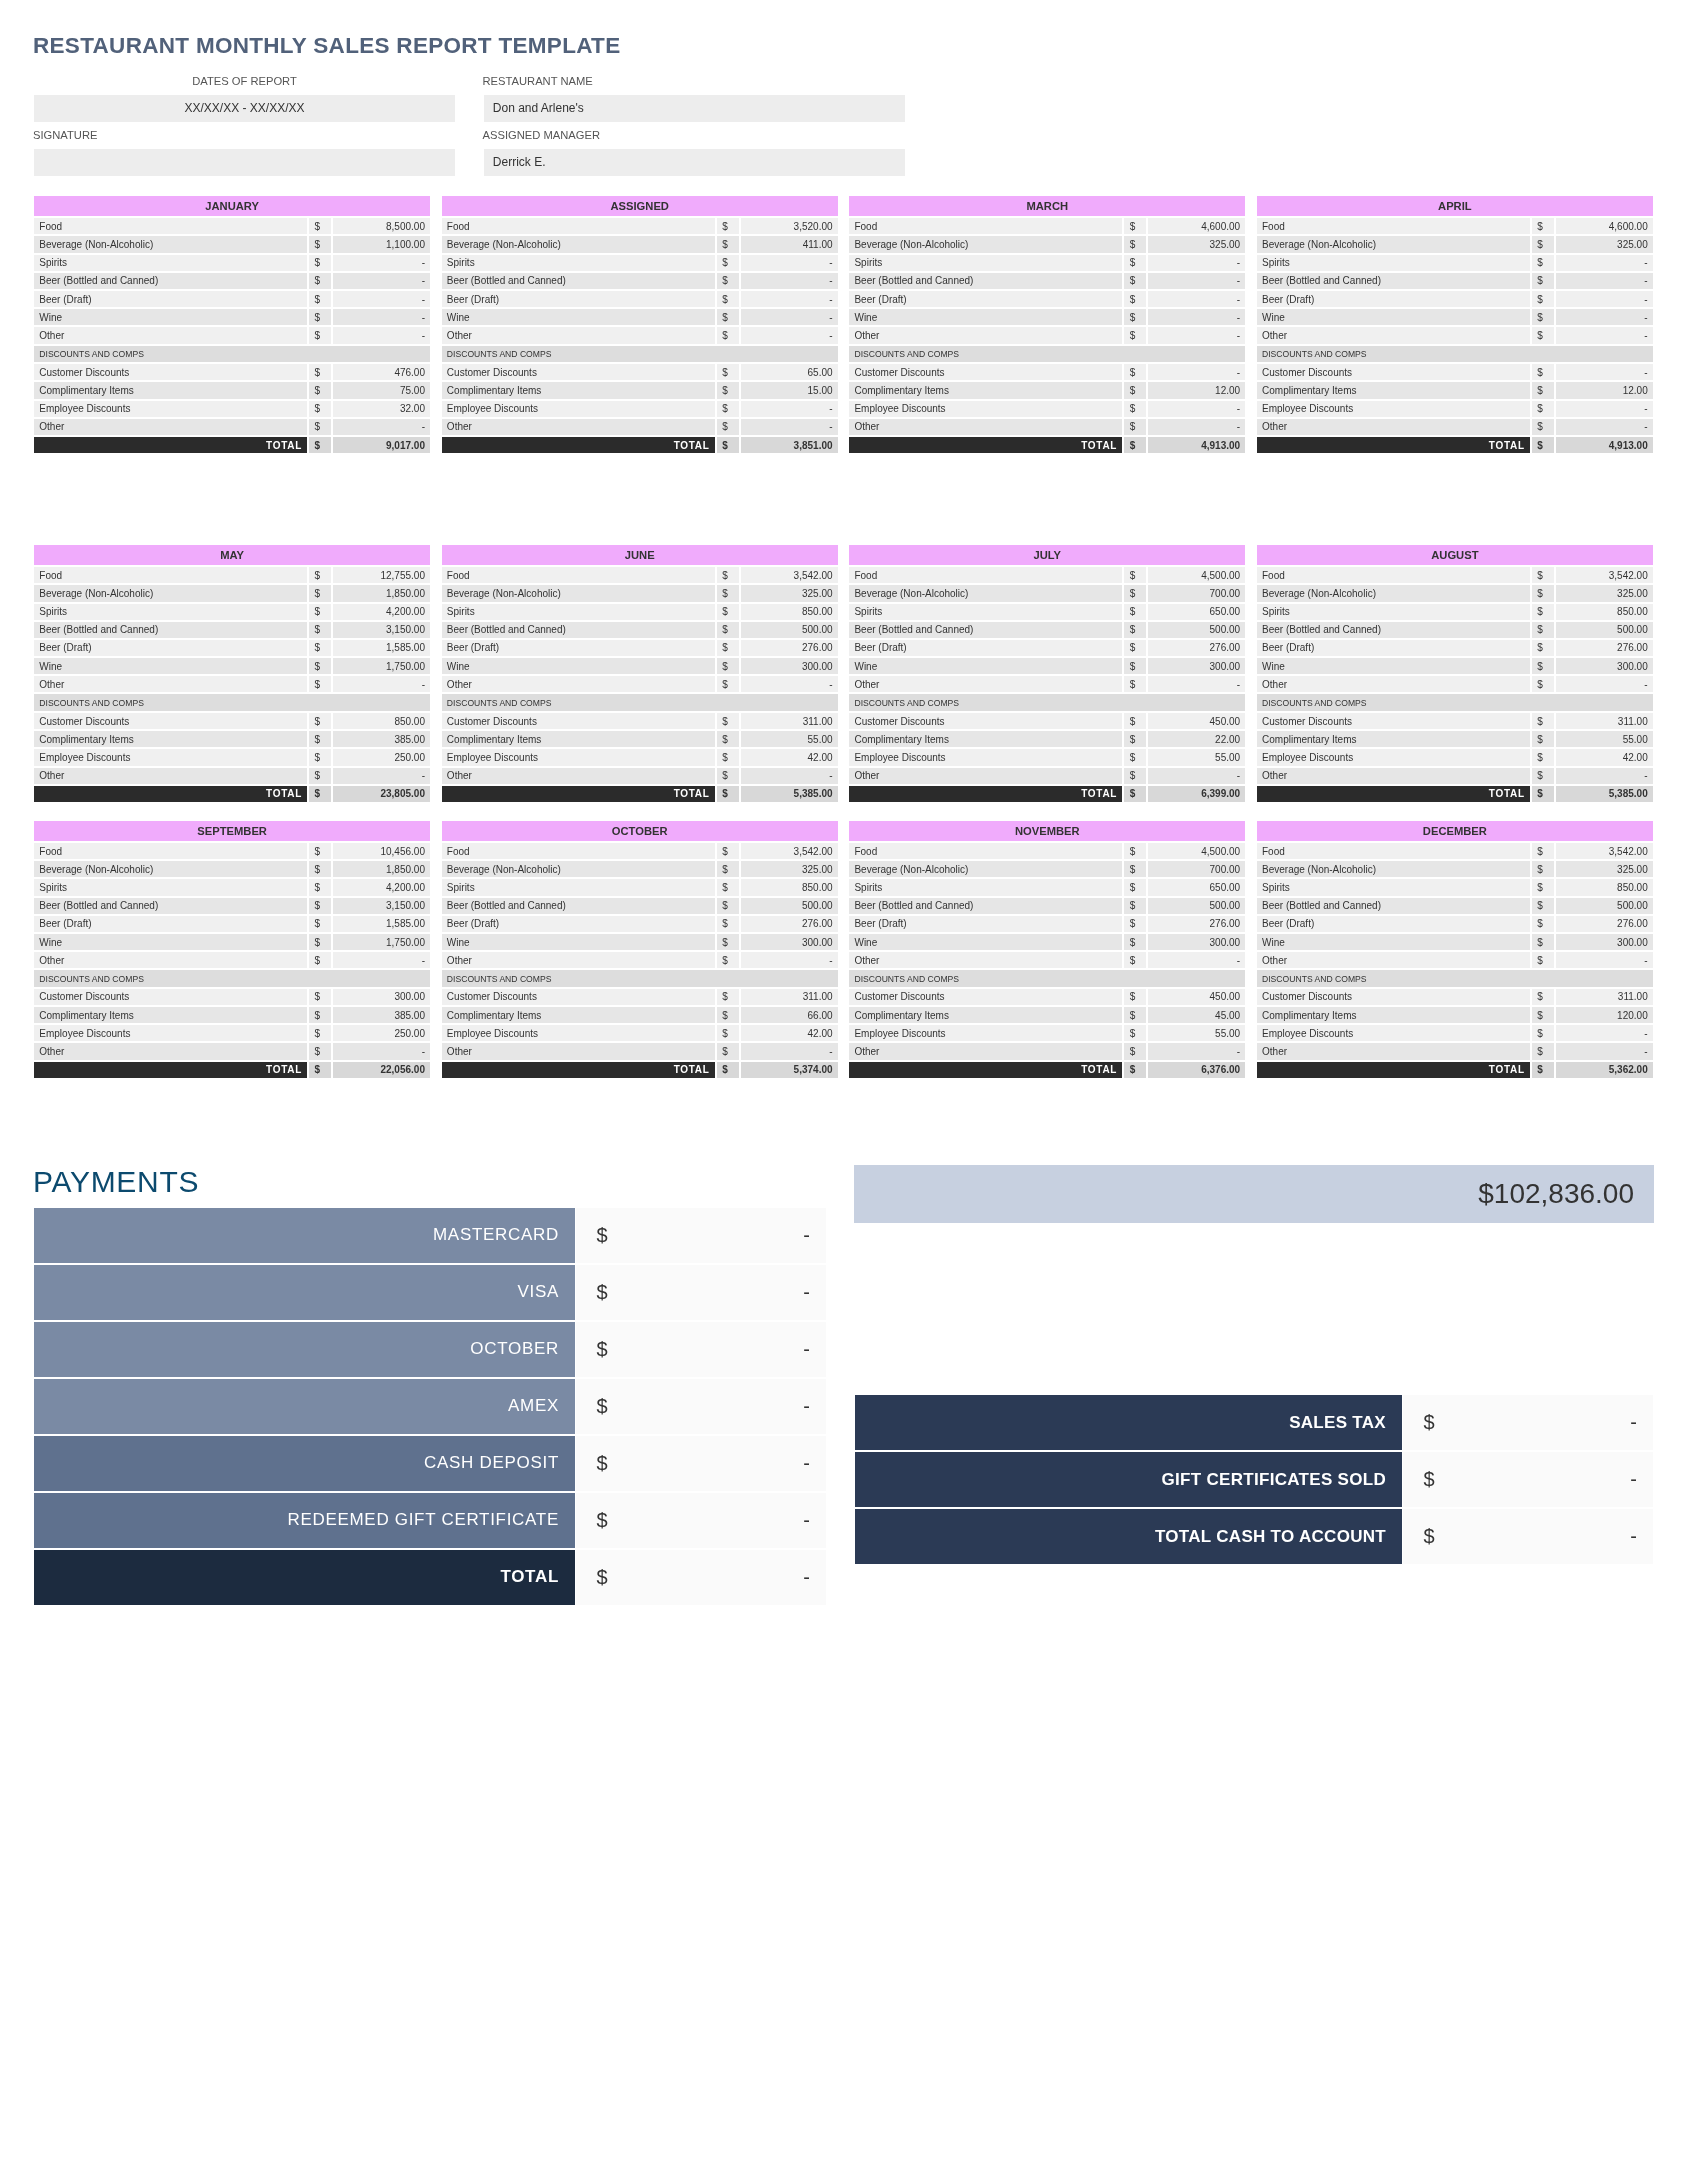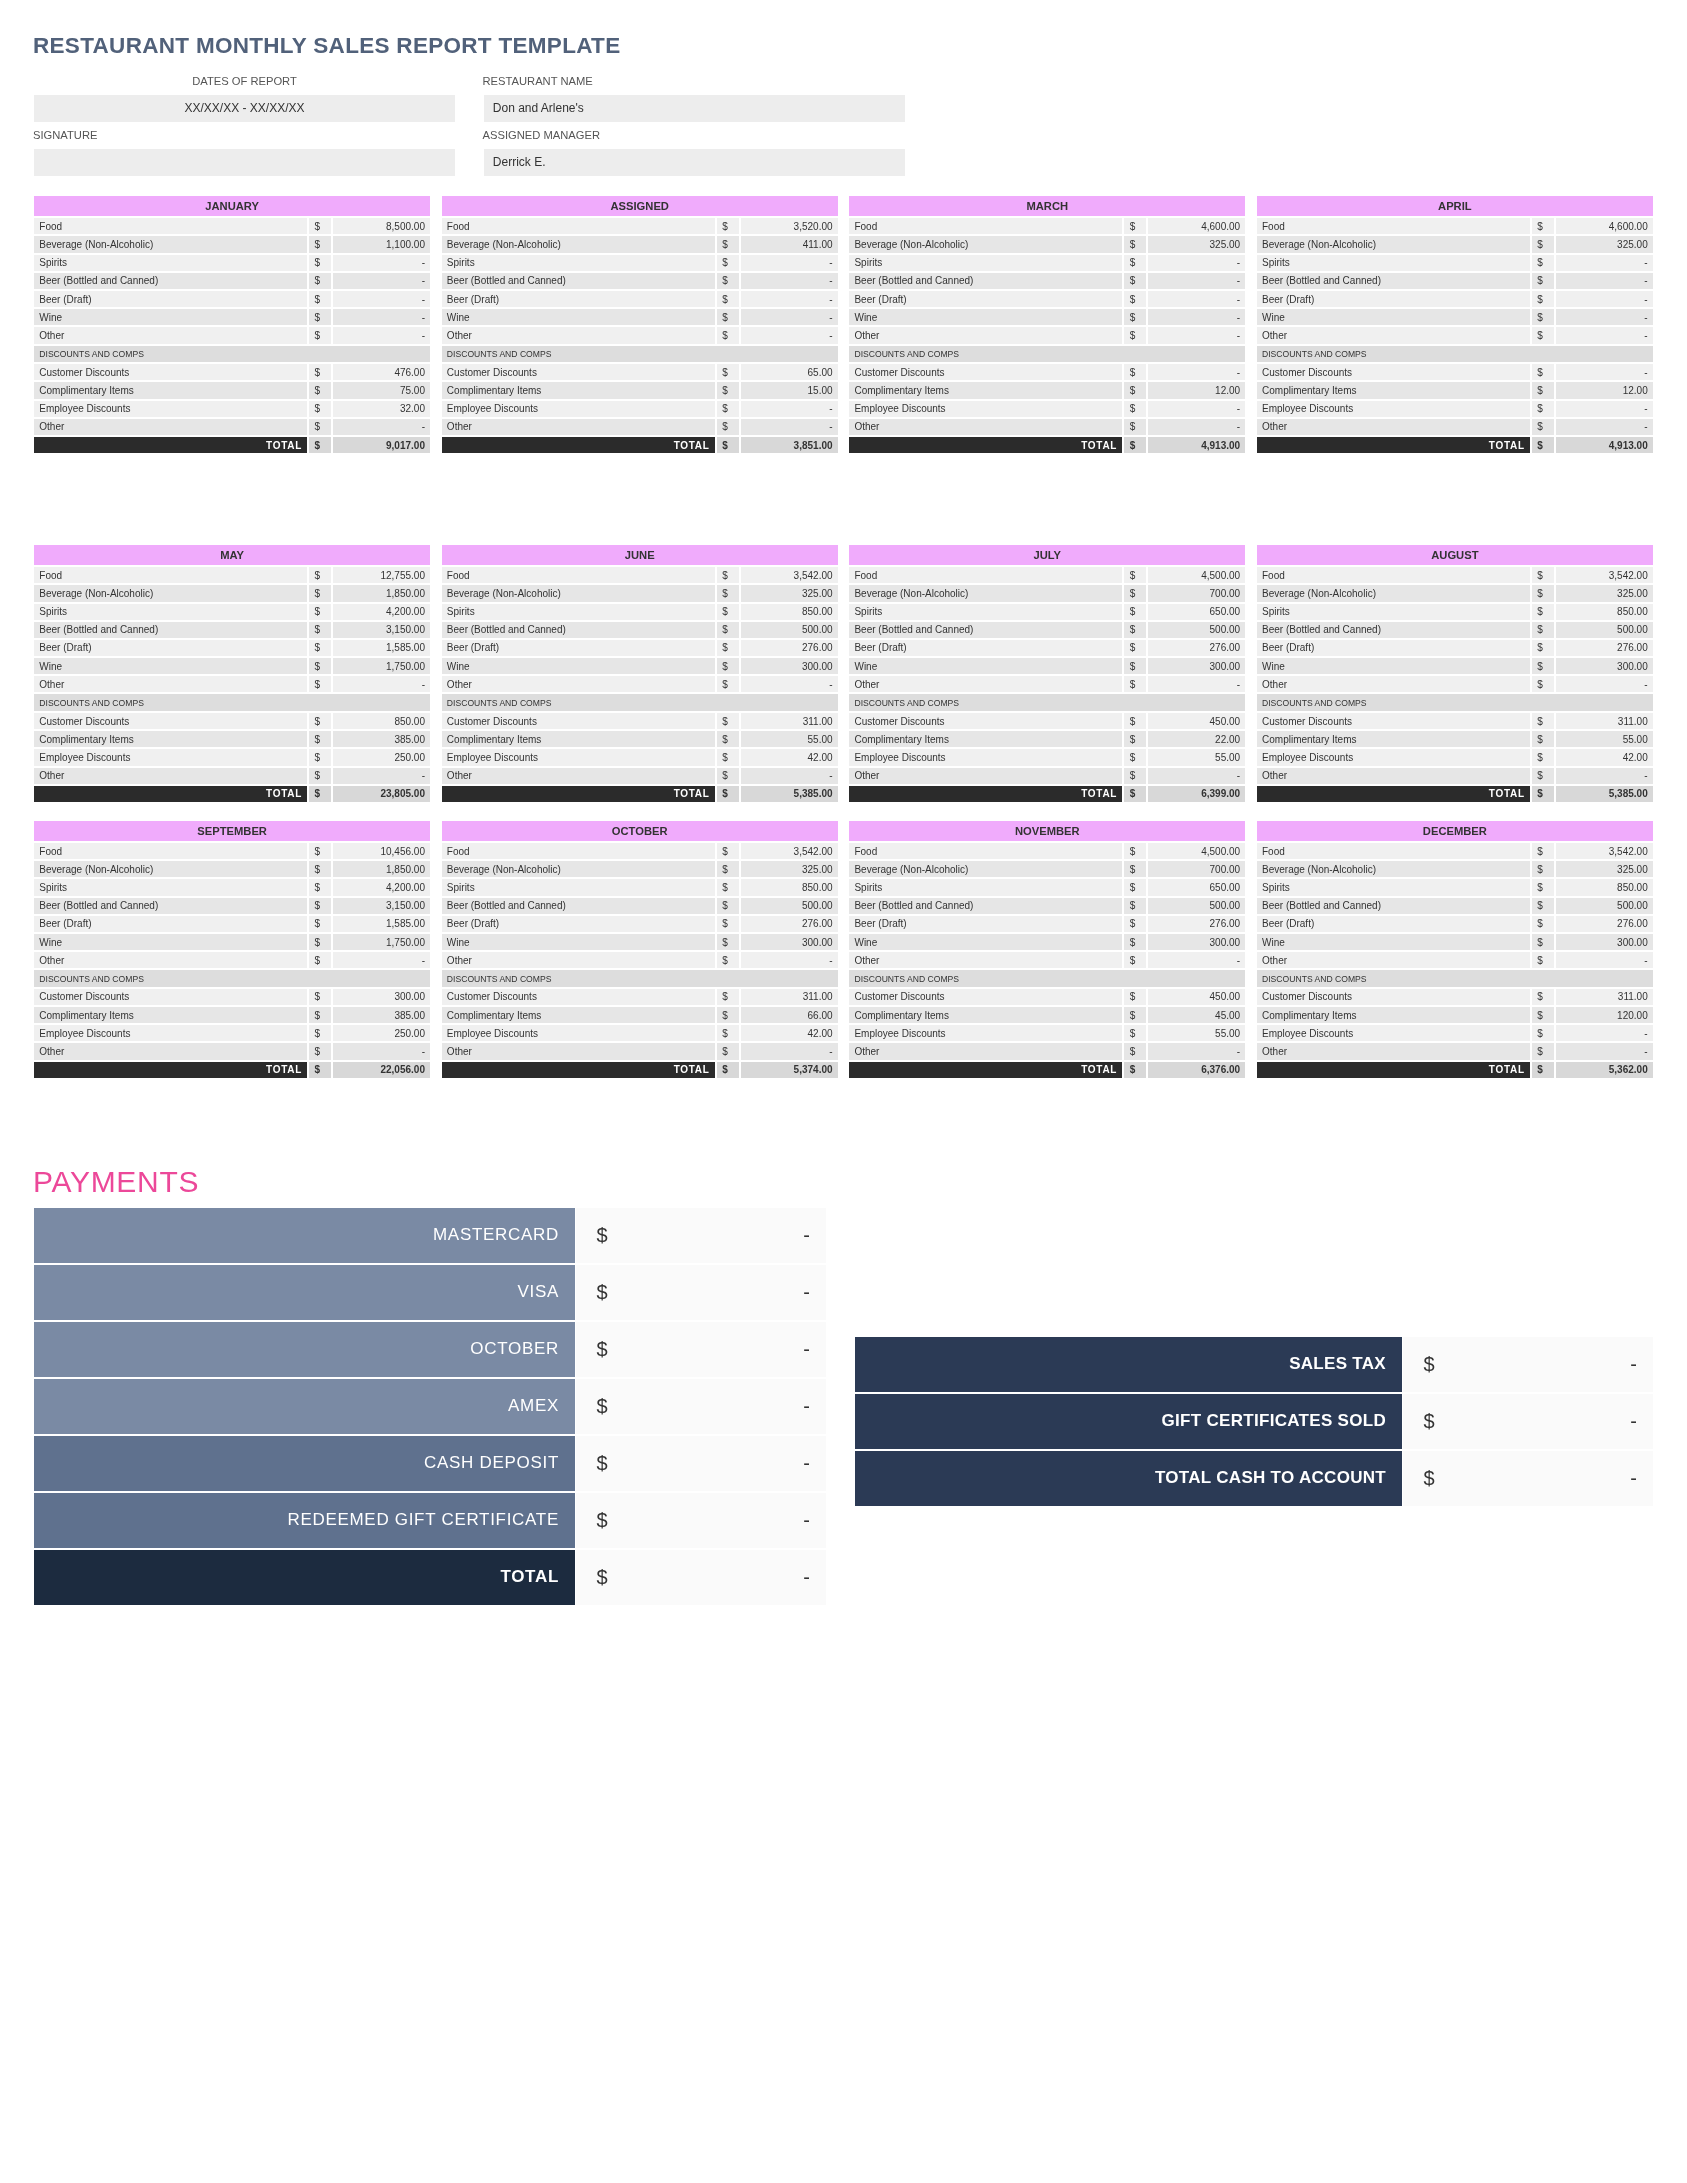--- a/index.html
+++ b/index.html
@@ -22,21 +22,21 @@
   .cur { width: 24px; background: #f0f0f0; text-align: left; }
   .val { width: 99px; background: #f0f0f0; text-align: right; }
   .row.alt .lab, .row.alt .cur, .row.alt .val { background: #e6e6e6; }
   .dc { background: #ddd !important; font-size: 8.6px; padding: 3.3px 5.3px; border: 0.7px solid #fff; }
   .totrow .lab { background: #2b2b2b; color: #fff; text-align: right; font-weight: bold; letter-spacing: 0.7px; }
   .totrow .cur, .totrow .val { background: #d8d8d8; font-weight: bold; }
 
   .lower { display: flex; gap: 26.5px; margin-top: 86px; }
   .paycol { width: 794px; }
   .sumcol { flex: 1; }
-  .sectitle { font-size: 30px; color: #ec4899; font-weight: 300; letter-spacing: 0.7px; margin-bottom: 8px; }
+  .sectitle { font-size: 30px; color: #0c4a6e; font-weight: 300; letter-spacing: 0.7px; margin-bottom: 8px; }
   .sectitle.right { text-align: right; }
   .payrow { display: flex; height: 57px; border: 0.7px solid #fff; }
   .payrow .plab { flex: 1; display: flex; align-items: center; justify-content: flex-end; padding: 8px 16px; font-size: 17px; color: #fff; background: #7a8aa4; letter-spacing: 0.7px; }
   .payrow .plab.dark { background: #5f718e; }
   .payrow .plab.total { background: #1c2b3f; font-weight: bold; }
   .payrow .pcur { width: 53px; display: flex; align-items: center; justify-content: center; font-size: 20px; background: #fafafa; border-left: 0.7px solid #fff; }
   .payrow .pval { width: 198px; display: flex; align-items: center; justify-content: flex-end; padding: 0 16px; font-size: 20px; background: #fafafa; }
 
   .annualbox { background: #c7d0e0; text-align: right; padding: 13.2px 20px; font-size: 28px; color: #333; }
   .sumspacer { height: 171px; }
@@ -876,20 +876,21 @@
     <div class="pval">-</div>
   </div>
         <div class="payrow">
     <div class="plab total">TOTAL</div>
     <div class="pcur">$</div>
     <div class="pval">-</div>
   </div>
       </div>
   </div>
   <div class="sumcol">
+    <div class="annualbox">$102,836.00</div>
     <div class="sumspacer"></div>
     <div id="summary">
         <div class="sumrow">
     <div class="slab">SALES TAX</div>
     <div class="scur">$</div>
     <div class="sval">-</div>
   </div>
         <div class="sumrow">
     <div class="slab">GIFT CERTIFICATES SOLD</div>
     <div class="scur">$</div>

